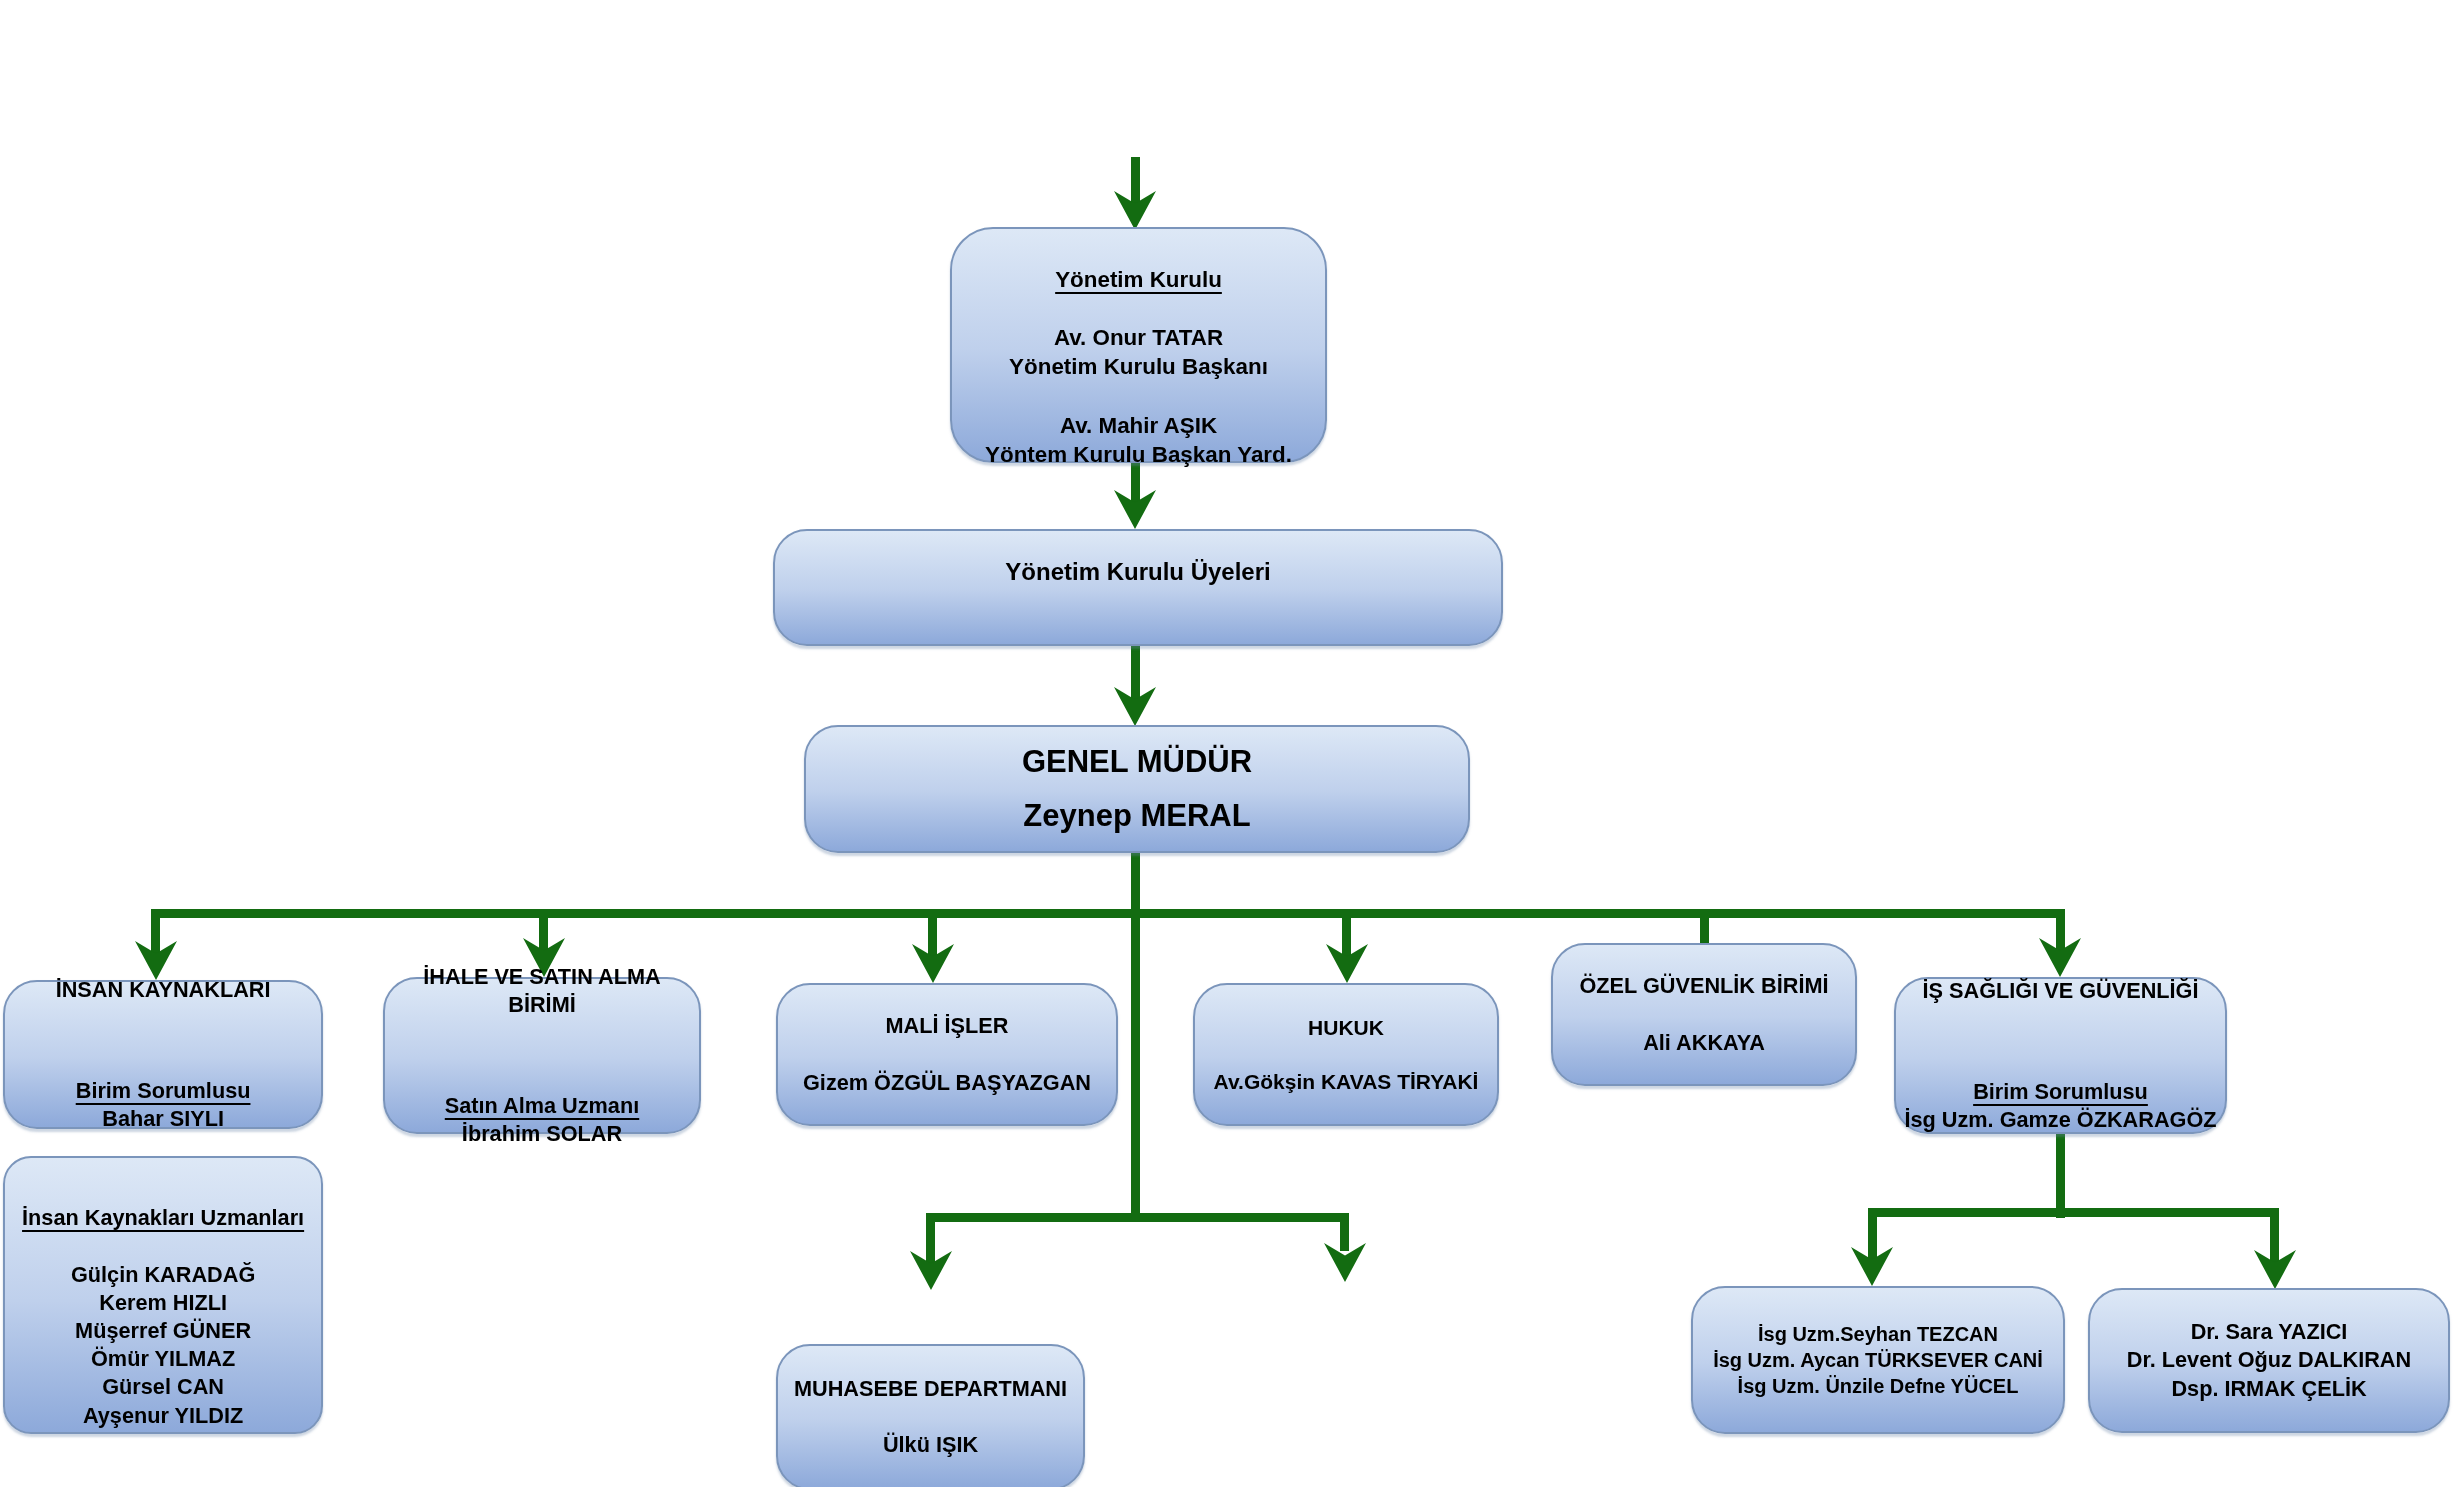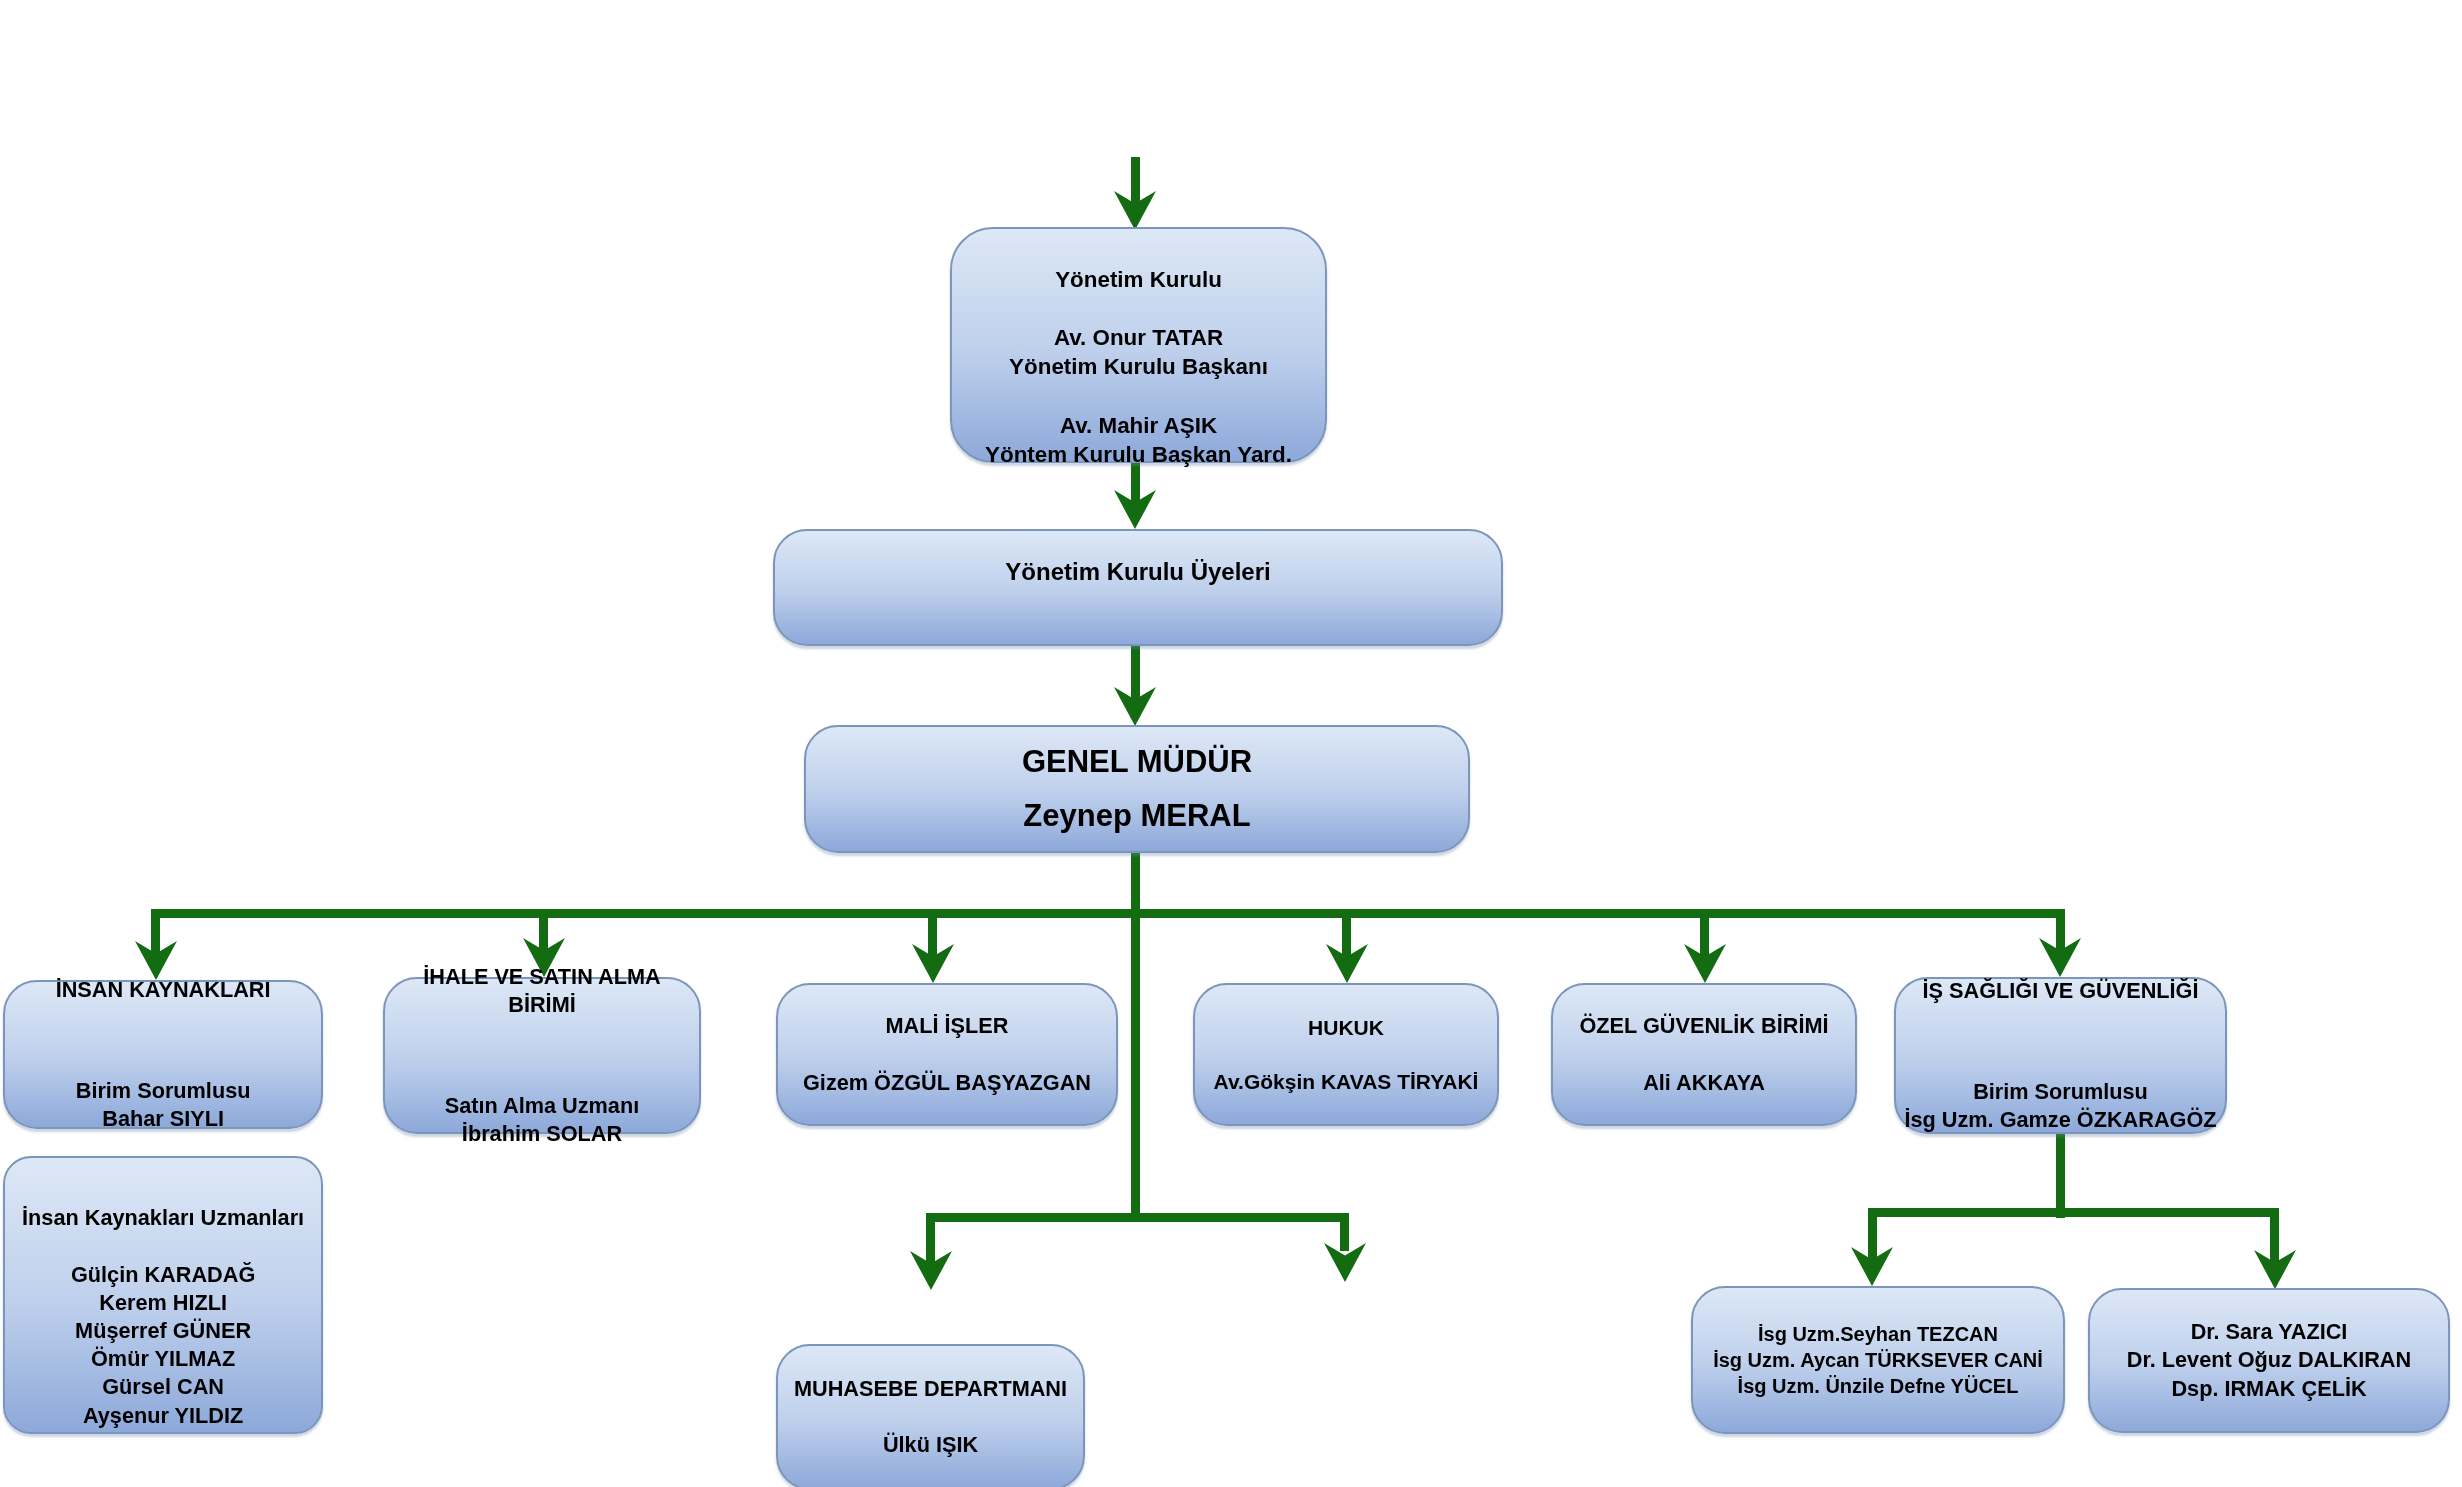--- a/index.html
+++ b/index.html
@@ -13,21 +13,21 @@
   }
   .node{
     position:absolute;box-sizing:border-box;
     border:2.3px solid var(--node-border);border-radius:34px;
     background:linear-gradient(180deg,var(--fill-top) 0%,var(--fill-mid) 52%,var(--fill-bottom) 100%);
     display:flex;flex-direction:column;justify-content:center;align-items:center;
     text-align:center;padding:4.6px 7.7px;
     box-shadow:0 2.3px 2.3px rgba(110,135,170,.35);
   }
   .line{line-height:1.3;white-space:nowrap;}
-  .u{text-decoration-thickness:2.3px;text-underline-offset:4.6px;margin-top:44px;}
+  .u{text-decoration:underline;text-decoration-thickness:2.3px;text-underline-offset:4.6px;margin-top:44px;}
   .vline{position:absolute;width:9.3px;background:var(--conn);}
   .hline{position:absolute;height:9.3px;background:var(--conn);}
   .head{position:absolute;width:42px;height:39px;color:var(--conn);}
   
   #node-president{font-size:25.5px}#node-president .line{line-height:1.85}
   #node-board{font-size:22.4px}
   #node-board-members{font-size:24px}
   #node-gm{font-size:31px}#node-gm .line{line-height:1.75}
   #node-hr,#node-procurement,#node-finance,#node-security,#node-ohs,
   #node-hr-specialists,#node-purchasing-officer,#node-accounting,
@@ -143,21 +143,21 @@
   <div class="node" id="node-finance" style="left:776px;top:983px;width:342px;height:143px">
       <div class="line">MALİ İŞLER</div>
       <div class="line">&nbsp;</div>
       <div class="line">Gizem ÖZGÜL BAŞYAZGAN</div>
     </div>
   <div class="node" id="node-legal" style="left:1193px;top:983px;width:306px;height:143px">
       <div class="line">HUKUK</div>
       <div class="line">&nbsp;</div>
       <div class="line">Av.Gökşin KAVAS TİRYAKİ</div>
     </div>
-  <div class="node" id="node-security" style="left:1551px;top:983px;width:306px;height:143px">
+  <div class="node" id="node-security" style="left:1551px;top:943px;width:306px;height:143px">
       <div class="line">ÖZEL GÜVENLİK BİRİMİ</div>
       <div class="line">&nbsp;</div>
       <div class="line">Ali AKKAYA</div>
     </div>
   <div class="node" id="node-ohs" style="left:1894px;top:977px;width:333px;height:157px">
       <div class="line">İŞ SAĞLIĞI VE GÜVENLİĞİ</div>
       <div class="line">&nbsp;</div>
       <div class="line u">Birim Sorumlusu</div>
       <div class="line">İsg Uzm. Gamze ÖZKARAGÖZ</div>
     </div>

